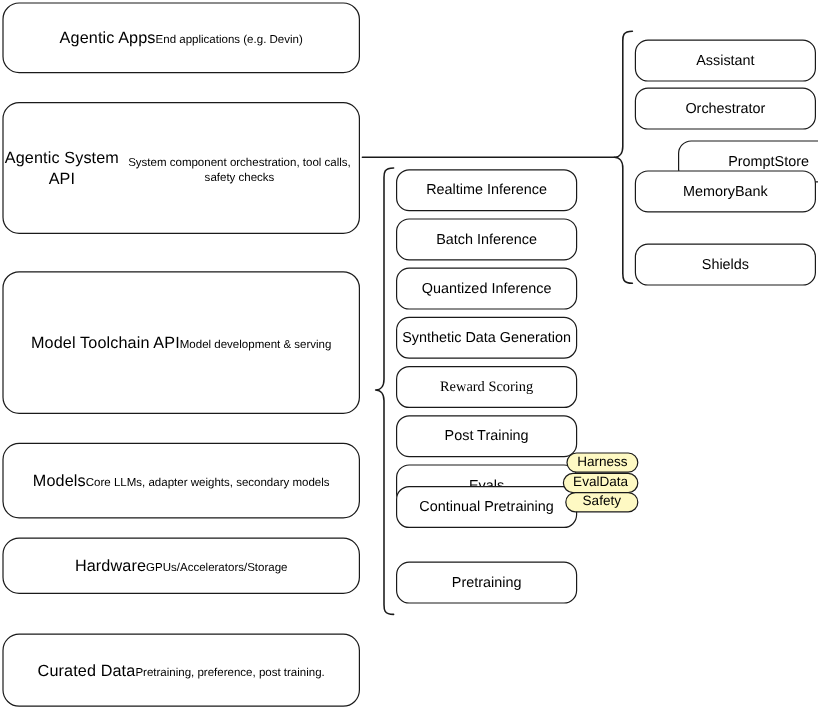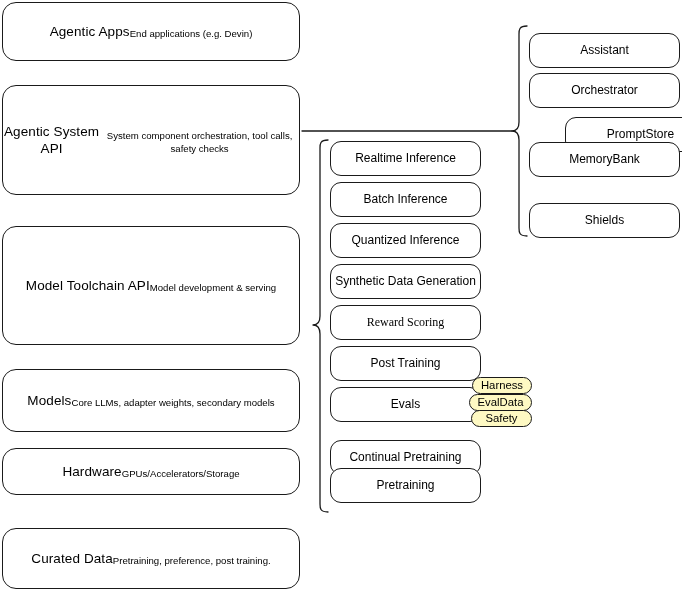--- a/index.html
+++ b/index.html
@@ -179,21 +179,21 @@
   </div>
   <div class="box cap" style="top:305px;font-family:Liberation Serif, serif;">
     <span>Reward Scoring</span>
   </div>
   <div class="box cap" style="top:346px;">
     <span>Post Training</span>
   </div>
   <div class="box cap" style="top:387px;">
     <span>Evals</span>
   </div>
-  <div class="box cap" style="top:440px;">
+  <div class="box cap" style="top:405px;">
     <span>Continual Pretraining</span>
   </div>
   <div class="box cap" style="top:468px;">
     <span>Pretraining</span>
   </div>
 
   <div class="badge" style="left:472px;top:377px;width:60px;">
     <span>Harness</span>
   </div>
   <div class="badge" style="left:469px;top:394px;width:63px;">

